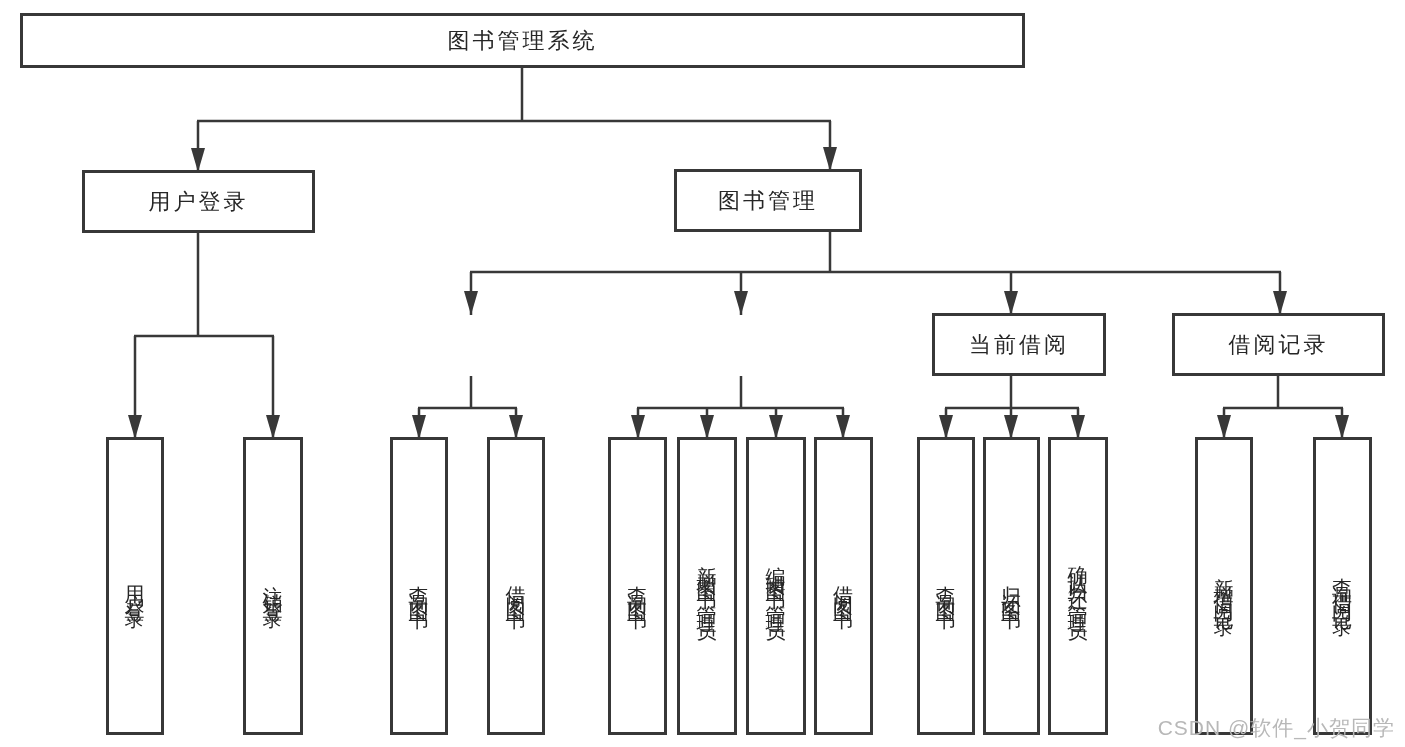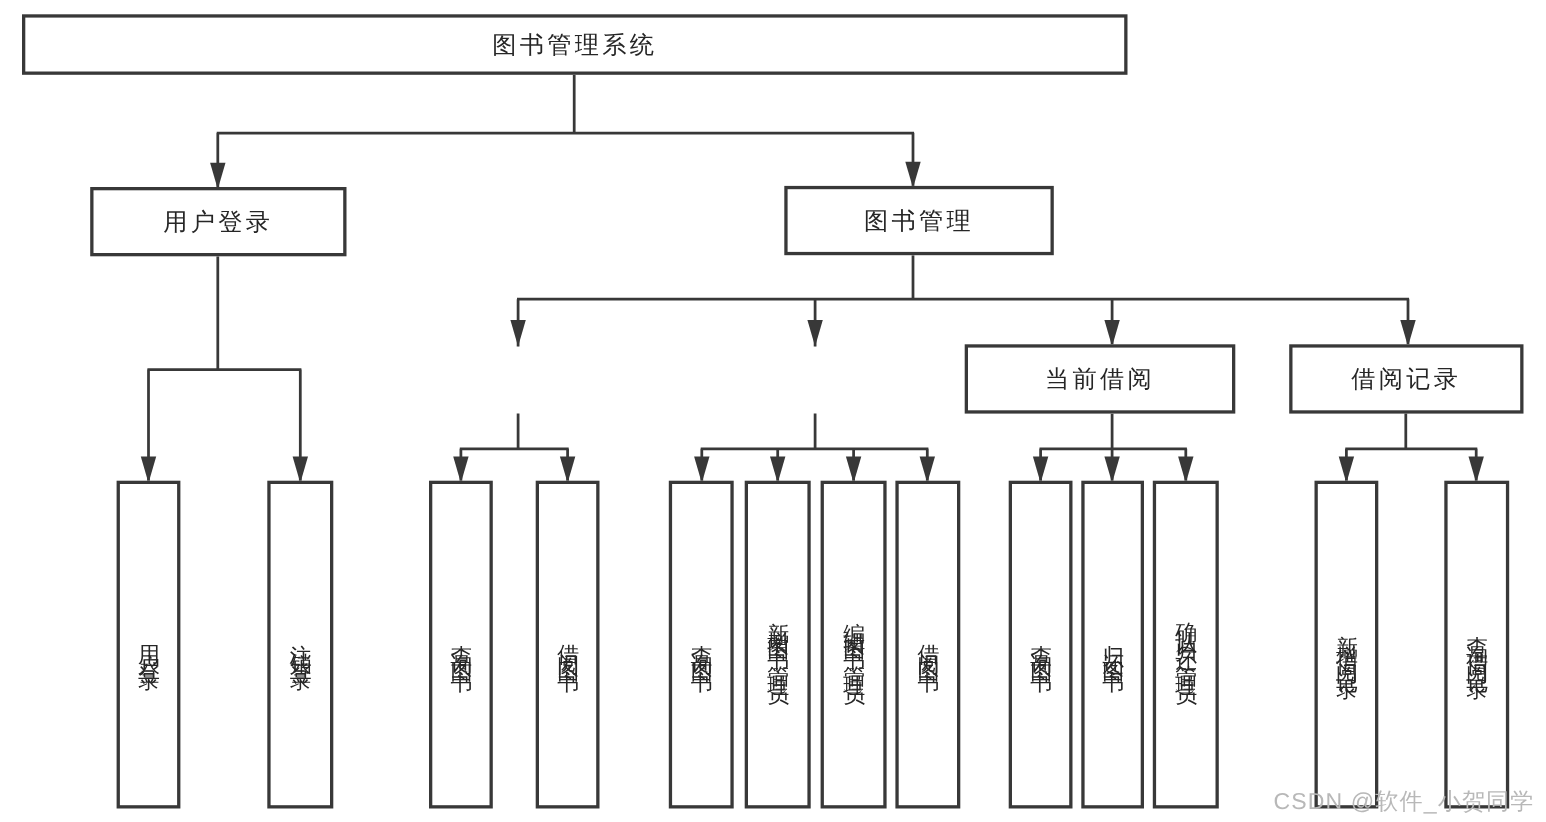--- a/index.html
+++ b/index.html
@@ -94,25 +94,25 @@
     </g>
   </svg>
 
   <div class="node h" style="left:20px;top:13px;width:1005px;height:55px">
     <span>图书管理系统</span>
   </div>
 
   <div class="node h" style="left:82px;top:170px;width:233px;height:63px">
     <span>用户登录</span>
   </div>
-  <div class="node h" style="left:713px;top:169px;width:245px;height:63px">
+  <div class="node h" style="left:674px;top:169px;width:188px;height:63px">
     <span>图书管理</span>
   </div>
 
-  <div class="node h" style="left:877px;top:313px;width:246px;height:63px">
+  <div class="node h" style="left:932px;top:313px;width:174px;height:63px">
     <span>当前借阅</span>
   </div>
   <div class="node h" style="left:1172px;top:313px;width:213px;height:63px">
     <span>借阅记录</span>
   </div>
 
   <div class="node v" style="left:106px;top:437px;width:58px;height:298px">
     <span>用户登录</span>
   </div>
   <div class="node v" style="left:243px;top:437px;width:60px;height:298px">

